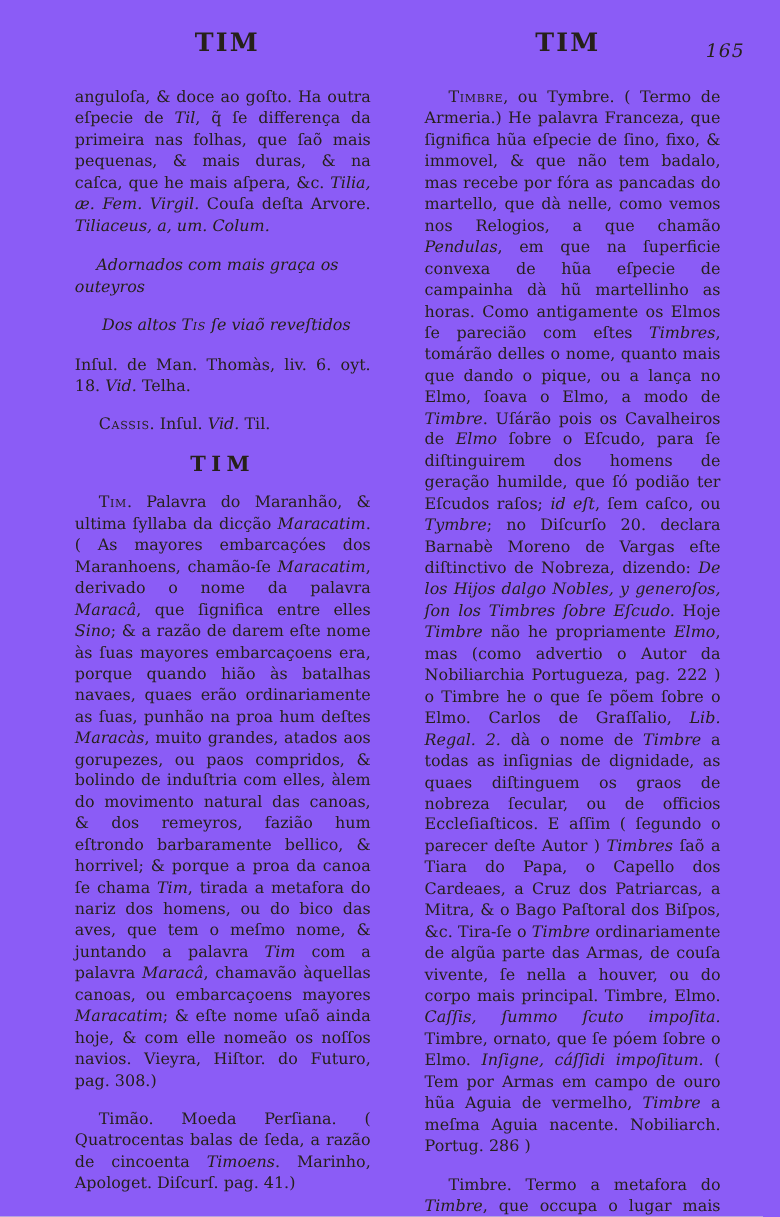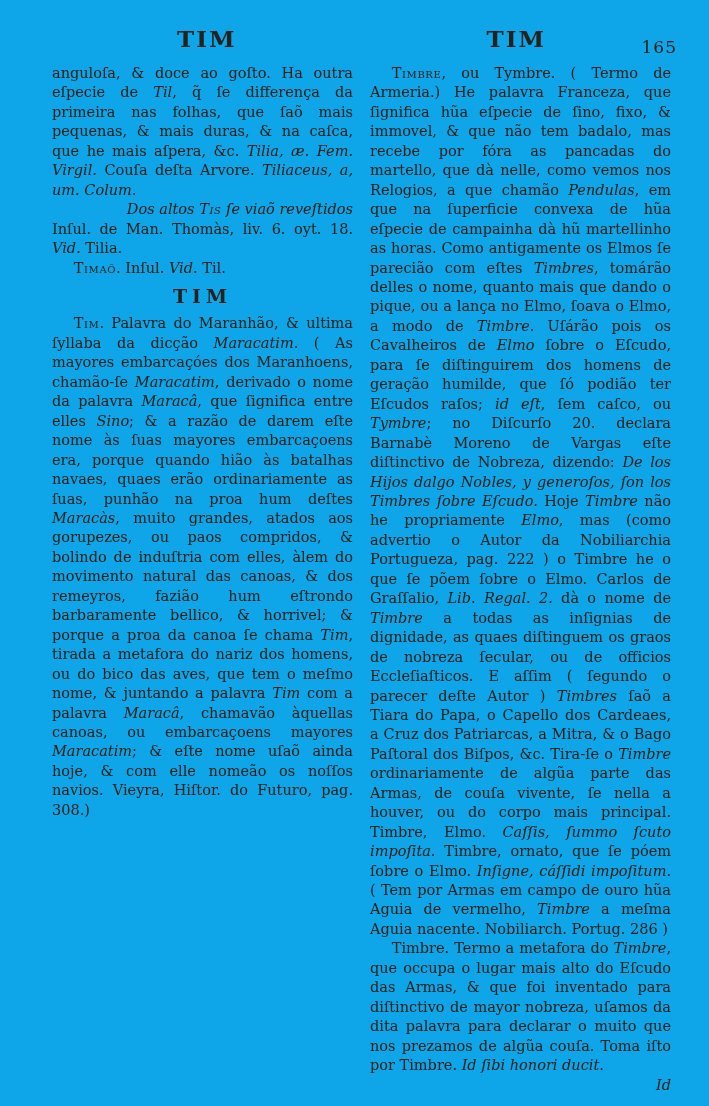--- a/index.html
+++ b/index.html
@@ -1,20 +1,20 @@
 <!DOCTYPE html>
 <html><head>
 <meta charset="utf-8">
 <style>
   html,body{margin:0;padding:0;background:#d8d5cf;}
   .page{
     position:relative;
     width:709px;height:1106px;
     margin:0 auto;
-    background:#0ea5e9;
+    background:#8b5cf6;
     color:#26211a;
     font-family:"DejaVu Serif","Liberation Serif",serif;
     overflow:hidden;
     box-sizing:border-box;
   }
   .content{
     position:absolute;
     left:52px;right:38px;top:24px;
     box-sizing:border-box;
   }
@@ -31,38 +31,39 @@
     font-size:23px;
     font-weight:bold;
     letter-spacing:2px;
     line-height:30px;
   }
   .page-number{
     position:absolute;
     right:-6px;top:13px;
     font-size:17px;
     letter-spacing:1px;
+    font-style:italic;
   }
   .columns{
     display:flex;
     gap:17px;
     margin-top:2px;
   }
   .col{
     flex:1 1 50%;
     font-size:14.5px;
     line-height:19.45px;
     text-align:justify;
     hyphens:none;
   }
-  .col p{margin:0;}
+  .col p{margin:16px;}
   .col p.entry{text-indent:1.5em;}
   .col p.plain{text-indent:0;}
   .col p.verse{font-style:italic;text-indent:1.35em;text-align:left;}
-  .col p.verse2{font-style:italic;text-indent:1.7em;text-align:right;}
+  .col p.verse2{font-style:italic;text-indent:1.7em;text-align:left;}
   .col h2.heading{
     margin:9px 0 8px 0;
     text-align:center;
     font-size:19px;
     font-weight:bold;
     letter-spacing:5px;
     text-indent:0;
   }
   .col p.catchword{text-align:right;text-indent:0;}
   .it{font-style:italic;}
@@ -80,25 +81,27 @@
       </div>
       <div class="header-half">
         <span class="running-title">TIM</span>
       </div>
       <span class="page-number">165</span>
     </div>
 
     <div class="columns">
       <div class="col">
           <p class="plain"><span>anguloſa, &amp; doce ao goſto. Ha outra eſpecie de </span><span class="it">Til</span><span>, q̃ ſe differença da primeira nas folhas, que ſaõ mais pequenas, &amp; mais duras, &amp; na caſca, que he mais aſpera, &amp;c. </span><span class="it">Tilia, æ. Fem. Virgil.</span><span> Couſa deſta Arvore. </span><span class="it">Tiliaceus, a, um. Colum.</span></p>
+          <p class="verse"><span class="it">Adornados com mais graça os outeyros</span></p>
           <p class="verse2"><span class="it">Dos altos </span><span class="sc">Tis</span><span class="it"> ſe viaõ reveſtidos</span></p>
-          <p class="plain"><span>Inſul. de Man. Thomàs, liv. 6. oyt. 18. </span><span class="it">Vid.</span><span> Tilia.</span></p>
-          <p class="entry"><span class="sc">Timaõ</span><span>. Inſul. </span><span class="it">Vid.</span><span> Til.</span></p>
+          <p class="plain"><span>Inſul. de Man. Thomàs, liv. 6. oyt. 18. </span><span class="it">Vid.</span><span> Telha.</span></p>
+          <p class="entry"><span class="sc">Caſſis</span><span>. Inſul. </span><span class="it">Vid.</span><span> Til.</span></p>
           <h2 class="heading"><span>TIM</span></h2>
           <p class="entry"><span class="sc">Tim</span><span>. Palavra do Maranhão, &amp; ultima ſyllaba da dicção </span><span class="it">Maracatim</span><span>. ( As mayores embarcaçóes dos Maranhoens, chamão-ſe </span><span class="it">Maracatim</span><span>, derivado o nome da palavra </span><span class="it">Maracâ</span><span>, que ſignifica entre elles </span><span class="it">Sino</span><span>; &amp; a razão de darem eſte nome às ſuas mayores embarcaçoens era, porque quando hião às batalhas navaes, quaes erão ordinariamente as ſuas, punhão na proa hum deſtes </span><span class="it">Maracàs</span><span>, muito grandes, atados aos gorupezes, ou paos compridos, &amp; bolindo de induſtria com elles, àlem do movimento natural das canoas, &amp; dos remeyros, fazião hum eſtrondo barbaramente bellico, &amp; horrivel; &amp; porque a proa da canoa ſe chama </span><span class="it">Tim</span><span>, tirada a metafora do nariz dos homens, ou do bico das aves, que tem o meſmo nome, &amp; juntando a palavra </span><span class="it">Tim</span><span> com a palavra </span><span class="it">Maracâ</span><span>, chamavão àquellas canoas, ou embarcaçoens mayores </span><span class="it">Maracatim</span><span>; &amp; eſte nome uſaõ ainda hoje, &amp; com elle nomeão os noſſos navios. Vieyra, Hiſtor. do Futuro, pag. 308.)</span></p>
+          <p class="entry"><span>Timão. Moeda Perſiana. ( Quatrocentas balas de ſeda, a razão de cincoenta </span><span class="it">Timoens</span><span>. Marinho, Apologet. Diſcurſ. pag. 41.)</span></p>
         </div>
       <div class="col">
           <p class="entry"><span class="sc">Timbre</span><span>, ou Tymbre. ( Termo de Armeria.) He palavra Franceza, que ſignifica hũa eſpecie de ſino, fixo, &amp; immovel, &amp; que não tem badalo, mas recebe por fóra as pancadas do martello, que dà nelle, como vemos nos Relogios, a que chamão </span><span class="it">Pendulas</span><span>, em que na ſuperficie convexa de hũa eſpecie de campainha dà hũ martellinho as horas. Como antigamente os Elmos ſe parecião com eſtes </span><span class="it">Timbres</span><span>, tomárão delles o nome, quanto mais que dando o pique, ou a lança no Elmo, ſoava o Elmo, a modo de </span><span class="it">Timbre</span><span>. Uſárão pois os Cavalheiros de </span><span class="it">Elmo</span><span> ſobre o Eſcudo, para ſe diſtinguirem dos homens de geração humilde, que ſó podião ter Eſcudos raſos; </span><span class="it">id eſt</span><span>, ſem caſco, ou </span><span class="it">Tymbre</span><span>; no Diſcurſo 20. declara Barnabè Moreno de Vargas eſte diſtinctivo de Nobreza, dizendo: </span><span class="it">De los Hijos dalgo Nobles, y generoſos, ſon los Timbres ſobre Eſcudo.</span><span> Hoje </span><span class="it">Timbre</span><span> não he propriamente </span><span class="it">Elmo</span><span>, mas (como advertio o Autor da Nobiliarchia Portugueza, pag. 222 ) o Timbre he o que ſe põem ſobre o Elmo. Carlos de Graſſalio, </span><span class="it">Lib. Regal. 2.</span><span> dà o nome de </span><span class="it">Timbre</span><span> a todas as inſignias de dignidade, as quaes diſtinguem os graos de nobreza ſecular, ou de officios Eccleſiaſticos. E aſſim ( ſegundo o parecer deſte Autor ) </span><span class="it">Timbres</span><span> ſaõ a Tiara do Papa, o Capello dos Cardeaes, a Cruz dos Patriarcas, a Mitra, &amp; o Bago Paſtoral dos Biſpos, &amp;c. Tira-ſe o </span><span class="it">Timbre</span><span> ordinariamente de algũa parte das Armas, de couſa vivente, ſe nella a houver, ou do corpo mais principal. Timbre, Elmo. </span><span class="it">Caſſis, ſummo ſcuto impoſita.</span><span> Timbre, ornato, que ſe póem ſobre o Elmo. </span><span class="it">Inſigne, cáſſidi impoſitum.</span><span> ( Tem por Armas em campo de ouro hũa Aguia de vermelho, </span><span class="it">Timbre</span><span> a meſma Aguia nacente. Nobiliarch. Portug. 286 )</span></p>
           <p class="entry"><span>Timbre. Termo a metafora do </span><span class="it">Timbre</span><span>, que occupa o lugar mais alto do Eſcudo das Armas, &amp; que foi inventado para diſtinctivo de mayor nobreza, uſamos da dita palavra para declarar o muito que nos prezamos de algũa couſa. Toma iſto por Timbre. </span><span class="it">Id ſibi honori ducit.</span></p>
           <p class="catchword"><span class="it">Id</span></p>
         </div>
     </div>
 
   </div>
 </div>

